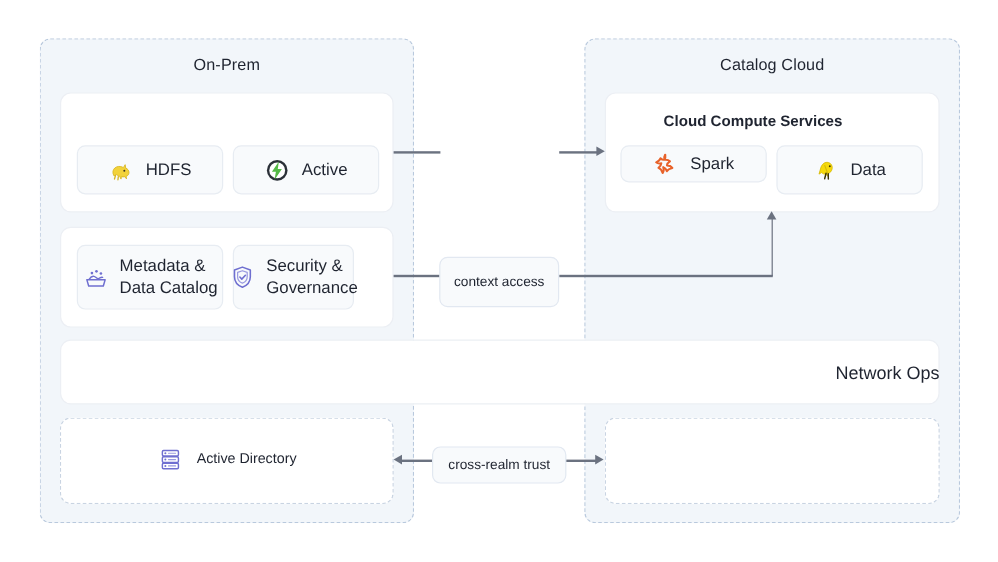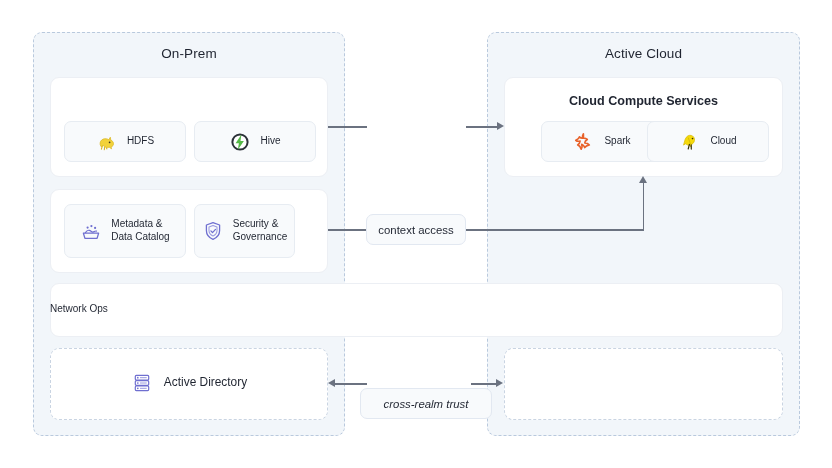--- a/index.html
+++ b/index.html
@@ -60,21 +60,21 @@
     background:#f8fafc;
     border:1px solid #e7ecf2;
     border-radius:7px;
     box-sizing:border-box;
     display:flex;
     align-items:center;
     justify-content:center;
     gap:9px;
   }
   .node-label{
-    font-size:10px;
+    font-size:14px;
     color:#1f2430;
     line-height:1.28;
     text-align:left;
     white-space:pre-line;
   }
   .node-ico{
     width:22px;height:22px;
     flex:0 0 22px;
     display:flex;align-items:center;justify-content:center;
   }
@@ -87,22 +87,22 @@
     align-items:center;
     justify-content:center;
     gap:11px;
     left:0;right:0;
   }
   .rownode .node-label{font-size:11.9px;white-space:nowrap;}
 
   
   .plain-label{
     position:absolute;left:0;right:0;
-    text-align:left;
-    font-size:10px;
+    text-align:right;
+    font-size:15px;
     color:#1f2430;
   }
 
   
   .pill{
     position:absolute;
     background:#f8fafc;
     border:1px solid #e2e8f1;
     border-radius:7px;
     box-sizing:border-box;
@@ -138,21 +138,21 @@
 <body>
 
 <div id="stage">
 
   <div class="zone" style="left:33px;top:32px;width:312px;height:404px;">
   </div>
   <div class="zone-title" style="left:33px;width:312px;top:46px;">On-Prem</div>
 
   <div class="zone" style="left:487px;top:32px;width:313px;height:404px;">
   </div>
-  <div class="zone-title" style="left:487px;width:313px;top:46px;">Active Cloud</div>
+  <div class="zone-title" style="left:487px;width:313px;top:46px;">Catalog Cloud</div>
 
   <div class="card" style="left:50px;top:77px;width:278px;height:100px;"></div>
 
   <div class="node" style="left:64px;top:121px;width:122px;height:41px;">
     <span class="node-ico">
       <svg width="22" height="22" viewBox="0 0 22 22">
         <path d="M4.2 13.6c-.5-2.3.6-4.6 3-5.5 2-.75 4.2-.4 5.6.6l1.5-2.5.5 2.9c1.6.6 2.6 1.9 2.7 3.5.1 1.6-.9 2.9-2.4 3.4l.35 2.1-1.5-1.85c-.9.2-1.9.2-2.8 0l-.3 2-1.1-2.3c-1.1-.3-2-.8-2.6-1.5l-2.1 1.2z" fill="#f2d23a" stroke="#d8b520" stroke-width=".7"></path>
         <circle cx="13.6" cy="11.3" r=".85" fill="#3b3320"></circle>
         <path d="M6.3 15.1l-.9 3.1M8.6 16.2l-.3 2.6" stroke="#d8b520" stroke-width="1.1" stroke-linecap="round"></path>
       </svg>
@@ -161,21 +161,21 @@
   </div>
 
   <div class="node" style="left:194px;top:121px;width:122px;height:41px;">
     <span class="node-ico">
       <svg width="22" height="22" viewBox="0 0 22 22">
         <circle cx="11" cy="11" r="8.6" fill="#2b3038"></circle>
         <circle cx="11" cy="11" r="6.6" fill="#ffffff"></circle>
         <path d="M12.4 3.6L6.6 12.2h3.3l-1.1 6.6 6.1-8.9h-3.4z" fill="#55b947"></path>
       </svg>
     </span>
-    <span class="node-label">Hive</span>
+    <span class="node-label">Active</span>
   </div>
 
   <div class="card" style="left:50px;top:189px;width:278px;height:84px;"></div>
 
   <div class="node" style="left:64px;top:204px;width:122px;height:54px;">
     <span class="node-ico">
       <svg width="22" height="22" viewBox="0 0 22 22">
         <path d="M3.4 13.2h15.2l-1.5 5.1H4.9z" fill="none" stroke="#6f6fd0" stroke-width="1.25" stroke-linejoin="round"></path>
         <path d="M5.4 12.6c1.1-1.7 2.5-2.6 3.9-2.3 1.5.3 2.2 2 3.6 1.9 1.3-.1 2-1.6 3.6-1.1" fill="none" stroke="#6f6fd0" stroke-width="1.2" stroke-linecap="round"></path>
         <circle cx="7.6" cy="7.6" r="1.1" fill="#6f6fd0"></circle>
@@ -193,41 +193,41 @@
         <path d="M11 2.6l6.6 2.4v5.6c0 4.1-2.8 7.3-6.6 8.8-3.8-1.5-6.6-4.7-6.6-8.8V5z" fill="none" stroke="#6f6fd0" stroke-width="1.3" stroke-linejoin="round"></path>
         <path d="M11 5.6l4 1.45v3.5c0 2.5-1.7 4.5-4 5.4-2.3-.9-4-2.9-4-5.4v-3.5z" fill="none" stroke="#9a9ae0" stroke-width="1.05" stroke-linejoin="round"></path>
         <path d="M8.9 10.9l1.6 1.7 3-3.2" fill="none" stroke="#6f6fd0" stroke-width="1.3" stroke-linecap="round" stroke-linejoin="round"></path>
       </svg>
     </span>
     <span class="node-label">Security &amp;
 Governance</span>
   </div>
 
   <div class="card" style="left:504px;top:77px;width:279px;height:100px;"></div>
-  <div class="card-title" style="left:504px;width:279px;top:94px;">Cloud Compute Services</div>
-
-  <div class="node" style="left:517px;top:121px;width:122px;height:41px;margin-left:24px;">
+  <div class="card-title" style="left:488px;width:279px;top:94px;">Cloud Compute Services</div>
+
+  <div class="node" style="left:517px;top:121px;width:122px;height:31px;">
     <span class="node-ico">
       <svg width="22" height="22" viewBox="0 0 22 22">
         <path d="M10.4 2.9c.3 2 .1 3.4-.7 4.3 1.9-.3 3.4.1 4.6 1.2-1.6.9-2.4 2-2.5 3.4 2 .1 3.5.8 4.5 2.1-2.3.5-3.8 1.4-4.6 2.7-.5-1.6-1.5-2.7-3-3.3.7 2 .5 3.6-.5 4.9-.7-2.3-1.9-3.7-3.5-4.3 1.5-1 2.3-2.3 2.4-3.9-1.8.5-3.2.3-4.3-.7 2-.9 3.2-2 3.6-3.4 1.1 1.1 2.3 1.5 3.5 1.2-.6-1.6-.5-2.9.4-4.2z" fill="none" stroke="#e8622a" stroke-width="1.7" stroke-linejoin="round" stroke-linecap="round"></path>
       </svg>
     </span>
     <span class="node-label">Spark</span>
   </div>
 
   <div class="node" style="left:647px;top:121px;width:122px;height:41px;">
     <span class="node-ico">
       <svg width="22" height="22" viewBox="0 0 22 22">
         <path d="M6.2 8.2c1.1-2.8 3.5-4.4 6-3.8 2.3.5 3.6 2.6 3.3 5-.3 2.2-1.9 3.9-3.9 4.4l.4 2.3-1.6-1.9c-1.5.1-2.8-.4-3.7-1.4l-2.2 1.3z" fill="#f5d90a" stroke="#d6b905" stroke-width=".7"></path>
         <path d="M10.4 13.4l-1.2 4.6M12.2 13.8l.1 4.3" stroke="#3a3204" stroke-width="1.2" stroke-linecap="round"></path>
         <circle cx="13.5" cy="7.6" r=".8" fill="#3a3204"></circle>
         <path d="M9.2 6.6l2.4 6.6" stroke="#d6b905" stroke-width=".9"></path>
       </svg>
     </span>
-    <span class="node-label">Cloud</span>
+    <span class="node-label">Data</span>
   </div>
 
   <div class="card" style="left:50px;top:283px;width:733px;height:54px;z-index:3;"></div>
   <div class="plain-label" style="left:50px;width:733px;top:303px;z-index:3;">Network Ops</div>
 
   <div class="card-dashed" style="left:50px;top:348px;width:278px;height:72px;"></div>
   <div class="rownode" style="left:50px;width:278px;top:372px;">
     <span class="node-ico">
       <svg width="22" height="22" viewBox="0 0 22 22">
         <rect x="4.3" y="3.4" width="13.4" height="4.6" rx="1" fill="#ffffff" stroke="#6f6fd0" stroke-width="1.2"></rect>
@@ -242,24 +242,24 @@
     <span class="node-label">Active Directory</span>
   </div>
 
   <div class="card-dashed" style="left:504px;top:348px;width:279px;height:72px;"></div>
 
   <div class="edge edge-h" style="left:328px;top:126px;width:39px;"></div>
   <div class="edge edge-h" style="left:466px;top:126px;width:33px;"></div>
   <div class="arrow arrow-r" style="left:497px;top:122px;"></div>
 
   <div class="edge edge-h" style="left:328px;top:229px;width:39px;"></div>
-  <div class="pill" style="left:366px;top:214px;width:100px;height:31px;">context access</div>
+  <div class="pill" style="left:366px;top:214px;width:100px;height:42px;">context access</div>
   <div class="edge edge-h" style="left:466px;top:229px;width:178px;"></div>
   <div class="edge edge-v" style="left:642.5px;top:182px;height:48px;"></div>
   <div class="arrow arrow-u" style="left:639px;top:176px;"></div>
 
   <div class="arrow arrow-l" style="left:328px;top:379px;"></div>
   <div class="edge edge-h" style="left:335px;top:383px;width:32px;"></div>
-  <div class="pill" style="left:360px;top:388px;width:132px;height:31px;font-style:italic;">cross-realm trust</div>
+  <div class="pill" style="left:360px;top:372px;width:112px;height:31px;">cross-realm trust</div>
   <div class="edge edge-h" style="left:471px;top:383px;width:26px;"></div>
   <div class="arrow arrow-r" style="left:496px;top:379px;"></div>
 
 </div>
 
 </body></html>

